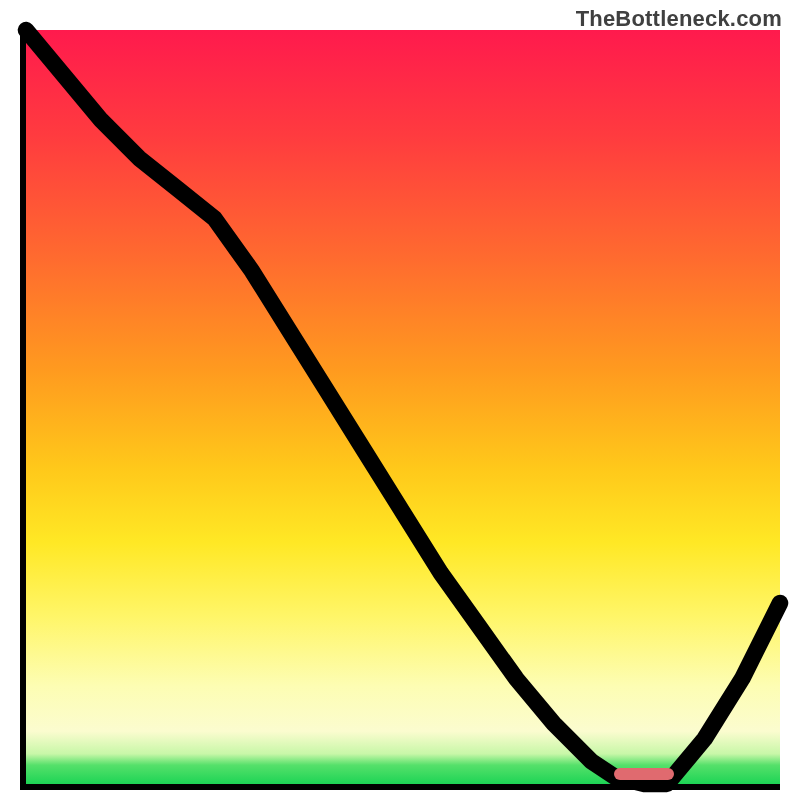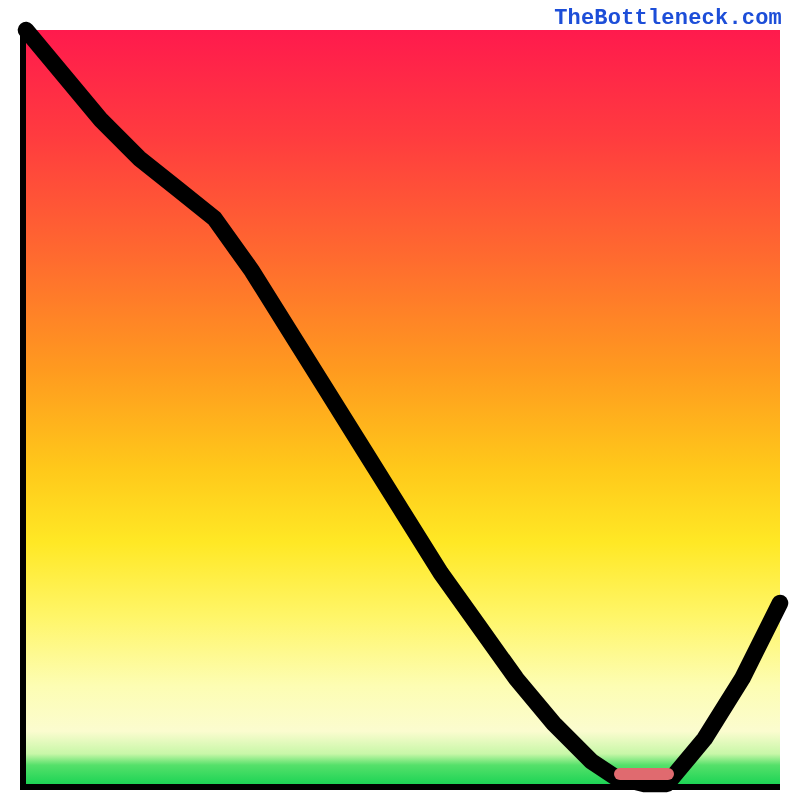--- a/index.html
+++ b/index.html
@@ -15,23 +15,22 @@
     position: relative;
     width: 800px;
     height: 800px;
   }
   .watermark {
     position: absolute;
     top: 6px;
     right: 18px;
     font-size: 22px;
     font-weight: 600;
-    color: #1d4ed8;
+    color: #404040;
     letter-spacing: 0.2px;
-    font-family: Liberation Mono, monospace;
   }
   .plot-frame {
     position: absolute;
     left: 20px;
     top: 30px;
     width: 760px;
     height: 760px;
     box-sizing: border-box;
     border-left: 6px solid #000;
     border-bottom: 6px solid #000;

